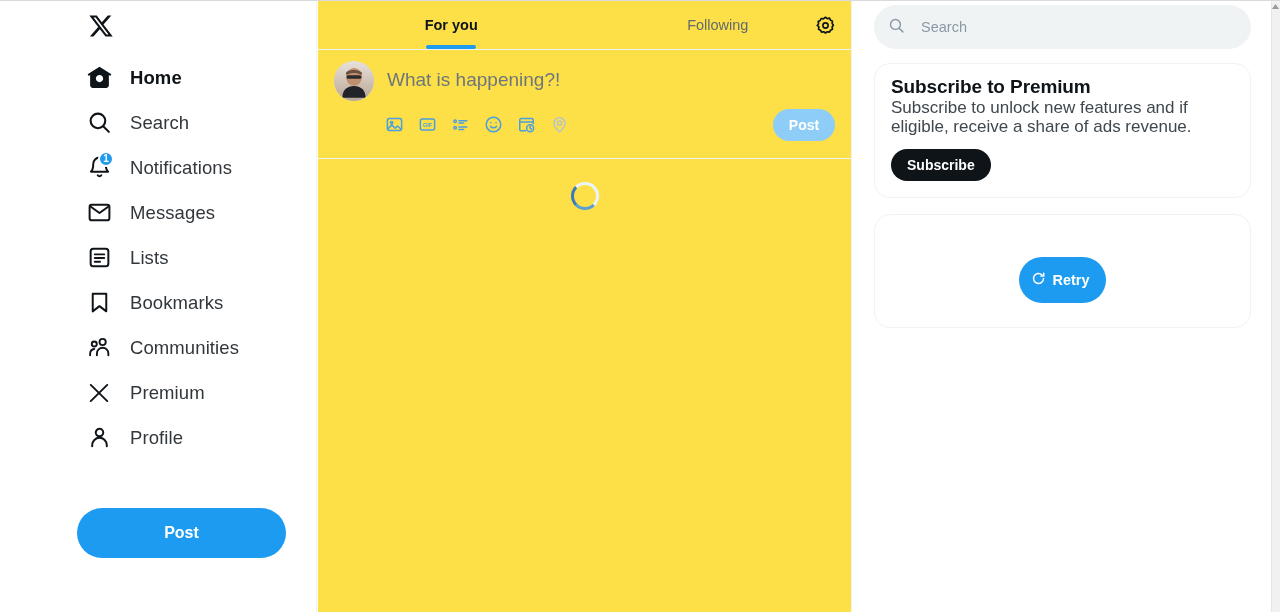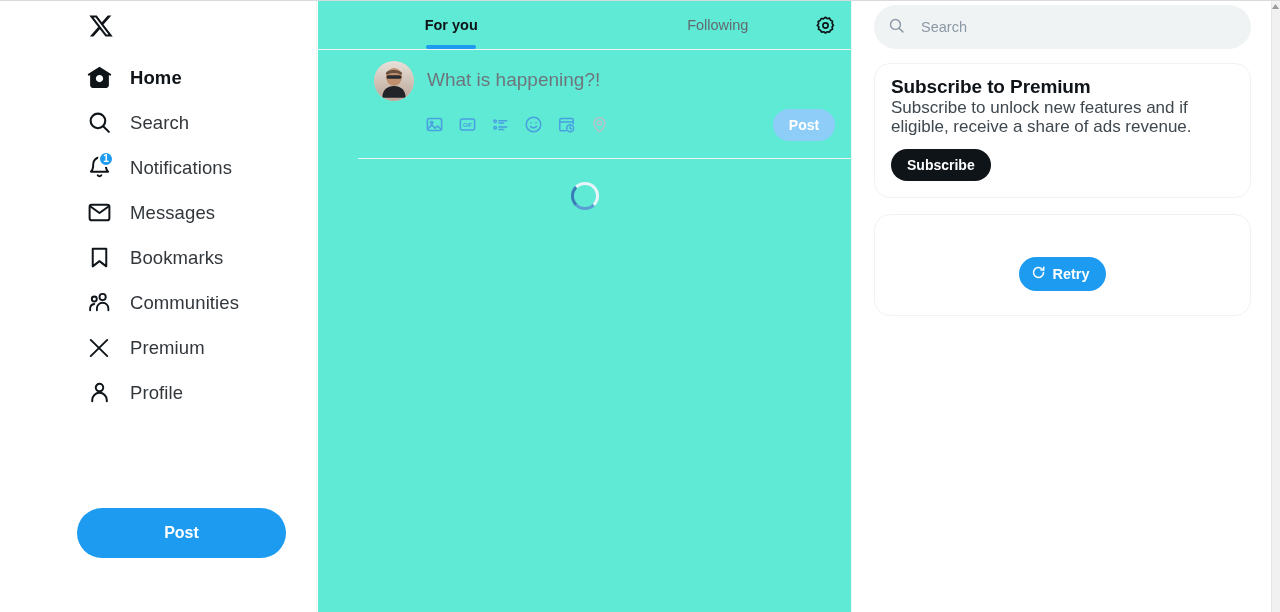--- a/index.html
+++ b/index.html
@@ -105,21 +105,21 @@
     font-weight: bold;
     font-family: inherit;
     cursor: pointer;
   }
 
   
   #center-column {
     position: absolute;
     left: 318px; top: 0;
     width: 534px; height: 612px;
-    background: #5eead4;
+    background: #fde047;
     border-right: 1px solid #f0f2f4;
   }
 
   #feed-tabs {
     position: relative;
     display: flex;
     height: 49px;
     border-bottom: 1px solid #eff3f4;
     align-items: stretch;
   }
@@ -153,21 +153,20 @@
     width: 32px; height: 32px;
     display: flex; align-items: center; justify-content: center;
     cursor: pointer;
   }
 
   #composer {
     padding: 8px 16px 0 16px;
     border-bottom: 1px solid #eff3f4;
     height: 109px;
     position: relative;
-    margin-left: 40px;
   }
   #composer-top {
     display: flex;
     align-items: flex-start;
     padding-top: 3px;
   }
   #composer-avatar {
     width: 40px; height: 40px;
     border-radius: 50%;
     flex: 0 0 40px;
@@ -282,21 +281,21 @@
     margin-top: 16px;
     padding: 26px 16px 24px 16px;
     text-align: center;
   }
   #error-text {
     font-size: 14.5px;
     color: #5b6670;
   }
   #retry-button {
     margin-top: 16px;
-    height: 34px;
+    height: 46px;
     padding: 0 16px 0 12px;
     border-radius: 9999px;
     background: #1d9bf0;
     color: #ffffff;
     border: none;
     font-size: 14.5px;
     font-weight: bold;
     font-family: inherit;
     cursor: pointer;
     display: inline-flex;
@@ -380,20 +379,31 @@
       <div class="nav-item">
         <span class="nav-icon">
           <svg width="25" height="25" viewBox="0 0 24 24" fill="none" stroke="#0f1419" stroke-width="1.9" stroke-linejoin="round">
               <rect x="2.5" y="4.5" width="19" height="15" rx="2"></rect>
               <path d="M3 6l9 6.5L21 6"></path>
             </svg>
         </span>
         <span class="nav-label">Messages</span>
       </div>
 
+      <div class="nav-item">
+        <span class="nav-icon">
+          <svg width="25" height="25" viewBox="0 0 24 24" fill="none" stroke="#0f1419" stroke-width="1.9" stroke-linecap="round">
+              <rect x="3.5" y="3.5" width="17" height="17" rx="2.5"></rect>
+              <line x1="7.5" y1="9" x2="16.5" y2="9"></line>
+              <line x1="7.5" y1="12.5" x2="16.5" y2="12.5"></line>
+              <line x1="7.5" y1="16" x2="12.5" y2="16"></line>
+            </svg>
+        </span>
+        <span class="nav-label">Lists</span>
+      </div>
 
       <div class="nav-item">
         <span class="nav-icon">
           <svg width="25" height="25" viewBox="0 0 24 24" fill="none" stroke="#0f1419" stroke-width="1.9" stroke-linejoin="round">
               <path d="M5.5 3.5h13v17l-6.5-5-6.5 5z"></path>
             </svg>
         </span>
         <span class="nav-label">Bookmarks</span>
       </div>
 

